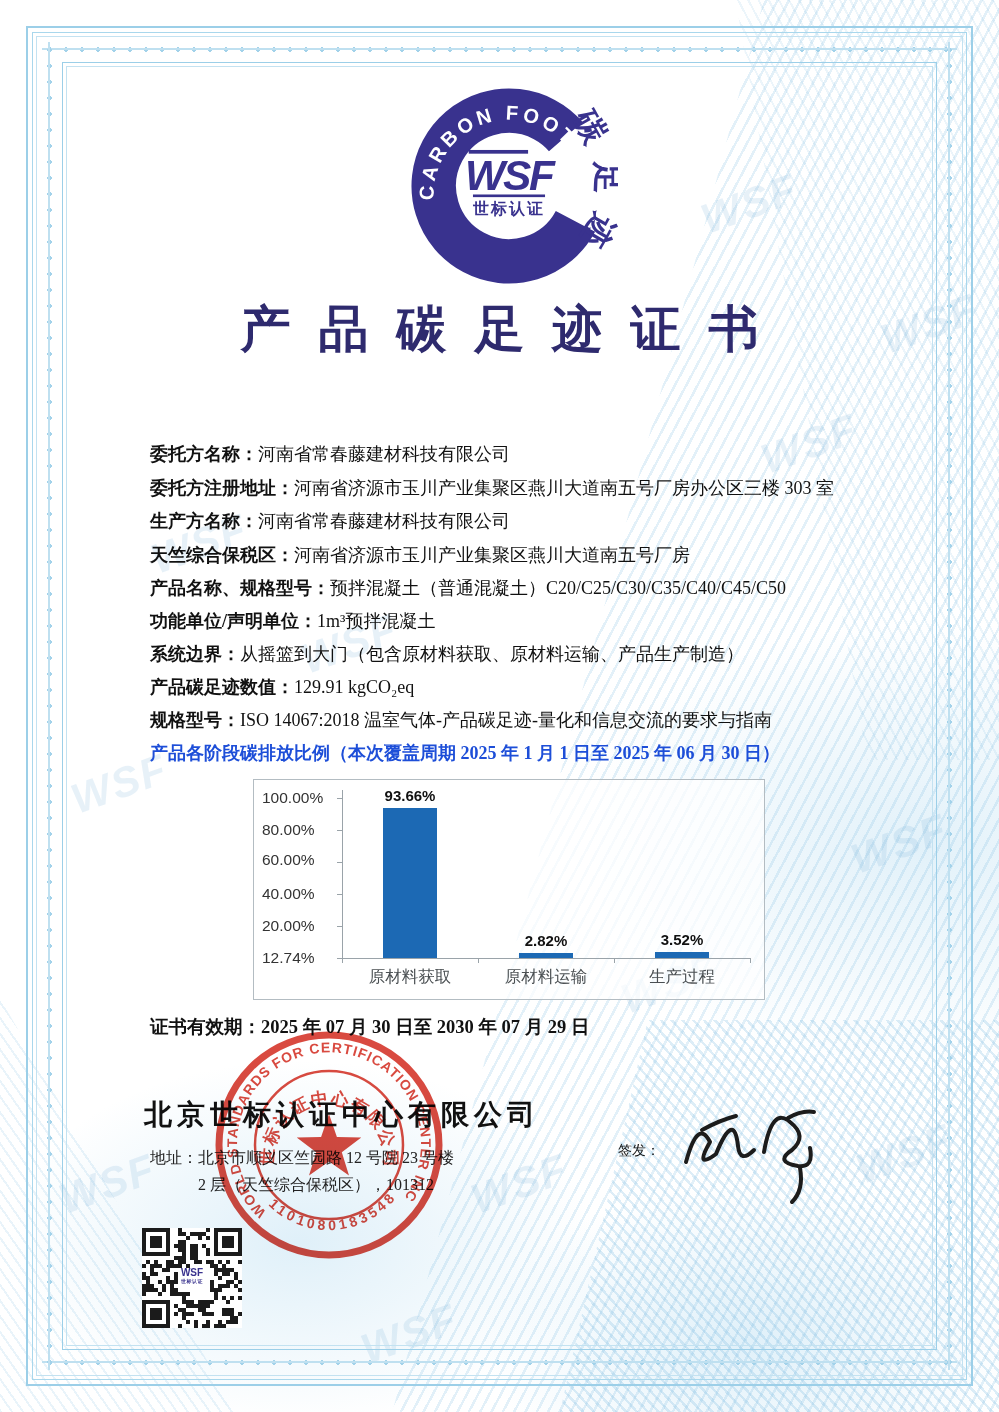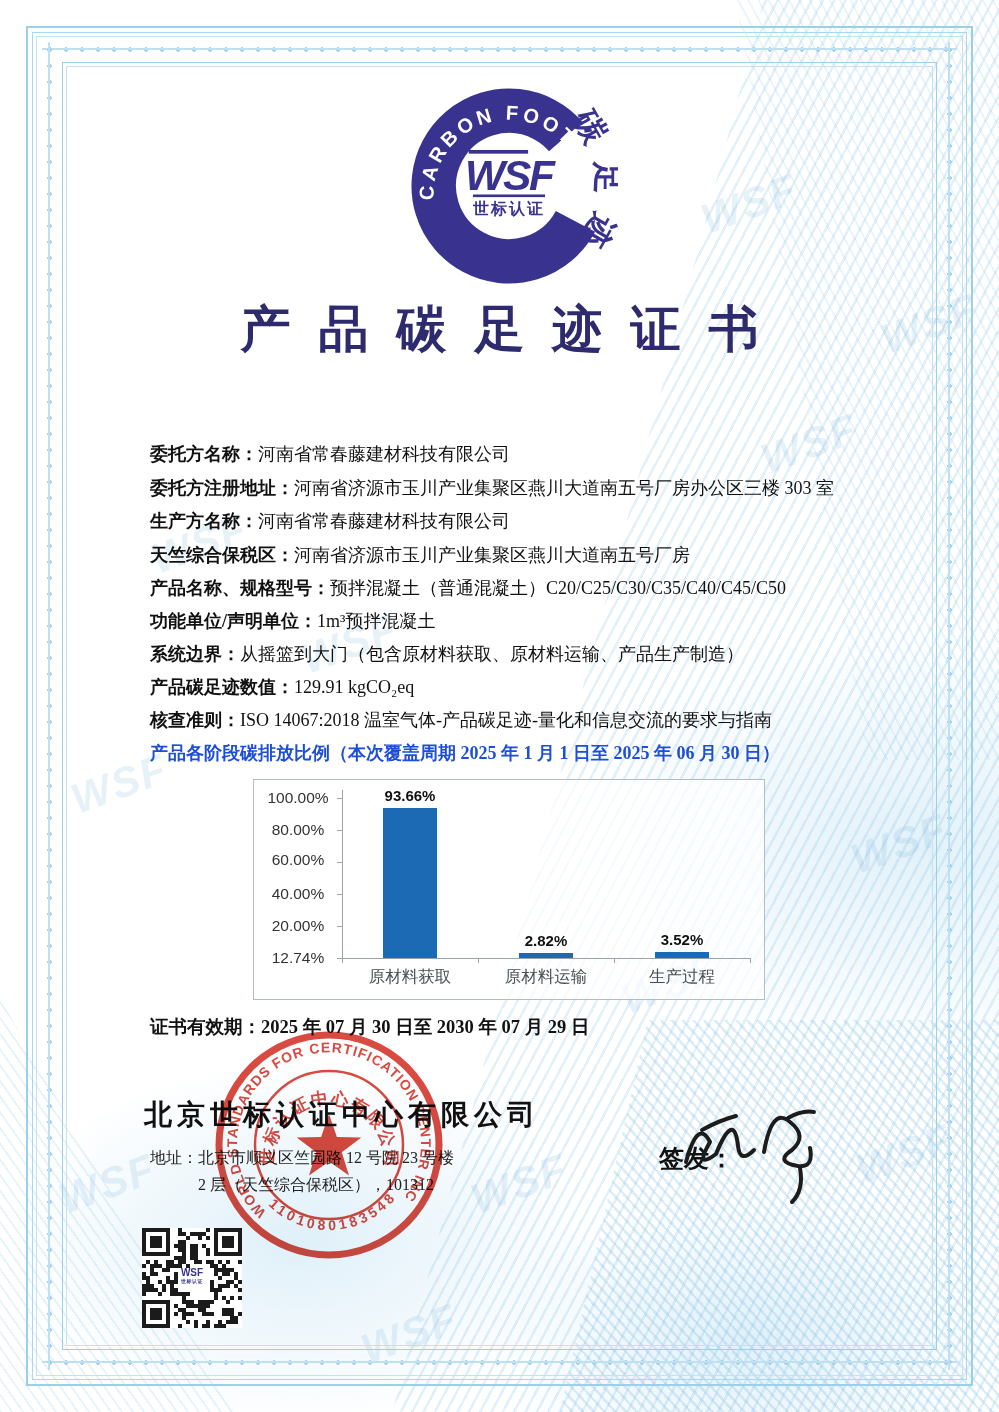--- a/index.html
+++ b/index.html
@@ -62,36 +62,36 @@
   .product{top:572px;line-height:33px;}
   .fieldblock .lbl{font-weight:bold;}
   .fieldblock .val{font-weight:500;}
   .chart-heading{position:absolute;top:741px;left:150px;font-size:18px;font-weight:bold;color:#1d4ed8;}
 
   
   .chart{position:absolute;left:253px;top:779px;width:512px;height:221px;
     background:rgba(255,255,255,.72);border:1.5px solid #b3bcc2;box-sizing:border-box;}
   .chart .axis-y{position:absolute;left:88px;top:10px;width:1px;height:168px;background:#9aa3a9;}
   .chart .axis-x{position:absolute;left:88px;width:408px;top:178px;height:1px;background:#9aa3a9;}
-  .ytick-label{position:absolute;width:72px;text-align:center;font-size:15.5px;color:#333;
+  .ytick-label{position:absolute;width:72px;text-align:left;font-size:15.5px;color:#333;
     font-family:"Liberation Sans",sans-serif;}
   .ytick-mark{position:absolute;width:5px;height:1px;background:#9aa3a9;left:83px;}
   .xtick-mark{position:absolute;width:1px;height:5px;background:#9aa3a9;top:178px;}
   .bar{position:absolute;background:#1c69b4;}
   .bar-label{position:absolute;font-family:"Liberation Sans",sans-serif;font-weight:bold;
     font-size:15px;color:#111;text-align:center;width:90px;}
   .cat-label{position:absolute;top:186px;font-size:16.5px;color:#4a4f52;text-align:center;width:130px;}
 
   
   .validity{position:absolute;top:1014px;left:150px;font-size:18.5px;font-weight:bold;color:#111;}
   .issuer-company{position:absolute;top:1096px;left:144px;font-size:28px;font-weight:bold;
     color:#111;letter-spacing:5px;}
   .issuer-address{position:absolute;top:1144px;left:150px;font-size:16px;line-height:27px;color:#222;}
   .issuer-address .line2{padding-left:48px;}
-  .sign-label{position:absolute;top:1142px;left:618px;font-size:25px;font-weight:bold;color:#111;margin-left:41px;}
+  .sign-label{position:absolute;top:1142px;left:618px;font-size:14px;font-weight:normal;color:#111;}
   .signature{position:absolute;left:668px;top:1082px;width:200px;height:130px;}
   .seal{position:absolute;left:210px;top:1026px;width:238px;height:238px;
     mix-blend-mode:multiply;opacity:.92;}
 
   
   .qr{position:absolute;left:142px;top:1228px;width:100px;height:100px;background:#fff;}
   .qr .cell{position:absolute;width:4px;height:4px;background:#1b1b1b;}
   .qr .finder{position:absolute;width:28px;height:28px;border:4px solid #1b1b1b;box-sizing:border-box;}
   .qr .finder i{position:absolute;inset:4px;background:#1b1b1b;}
   .qr .qrlogo{position:absolute;left:35px;top:39px;width:30px;height:22px;background:#fff;
@@ -159,21 +159,21 @@
     <div><span class="lbl">委托方注册地址：</span><span class="val">河南省济源市玉川产业集聚区燕川大道南五号厂房办公区三楼 303 室</span></div>
     <div><span class="lbl">生产方名称：</span><span class="val">河南省常春藤建材科技有限公司</span></div>
     <div><span class="lbl">天竺综合保税区：</span><span class="val">河南省济源市玉川产业集聚区燕川大道南五号厂房</span></div>
   </div>
 
   <div class="fieldblock product">
     <div><span class="lbl">产品名称、规格型号：</span><span class="val">预拌混凝土（普通混凝土）C20/C25/C30/C35/C40/C45/C50</span></div>
     <div><span class="lbl">功能单位/声明单位：</span><span class="val">1m³预拌混凝土</span></div>
     <div><span class="lbl">系统边界：</span><span class="val">从摇篮到大门（包含原材料获取、原材料运输、产品生产制造）</span></div>
     <div><span class="lbl">产品碳足迹数值：</span><span class="val">129.91 kgCO₂eq</span></div>
-    <div><span class="lbl">核查准则：</span><span class="val">ISO 14067:2018 温室气体-产品碳足迹-量化和信息交流的要求与指南</span></div>
+    <div><span class="lbl">规格型号：</span><span class="val">ISO 14067:2018 温室气体-产品碳足迹-量化和信息交流的要求与指南</span></div>
   </div>
 
   <div class="chart-heading">产品各阶段碳排放比例（本次覆盖周期 2025 年 1 月 1 日至 2025 年 06 月 30 日）</div>
   <div class="chart" id="chart">
     <div class="axis-y"></div>
     <div class="axis-x"></div>
   <div class="ytick-label" style="left: 8px; top: 169px;">12.74%</div>
       <div class="ytick-mark" style="top: 178px;"></div>
       <div class="ytick-label" style="left: 8px; top: 137px;">20.00%</div>
       <div class="ytick-mark" style="top: 146px;"></div>

